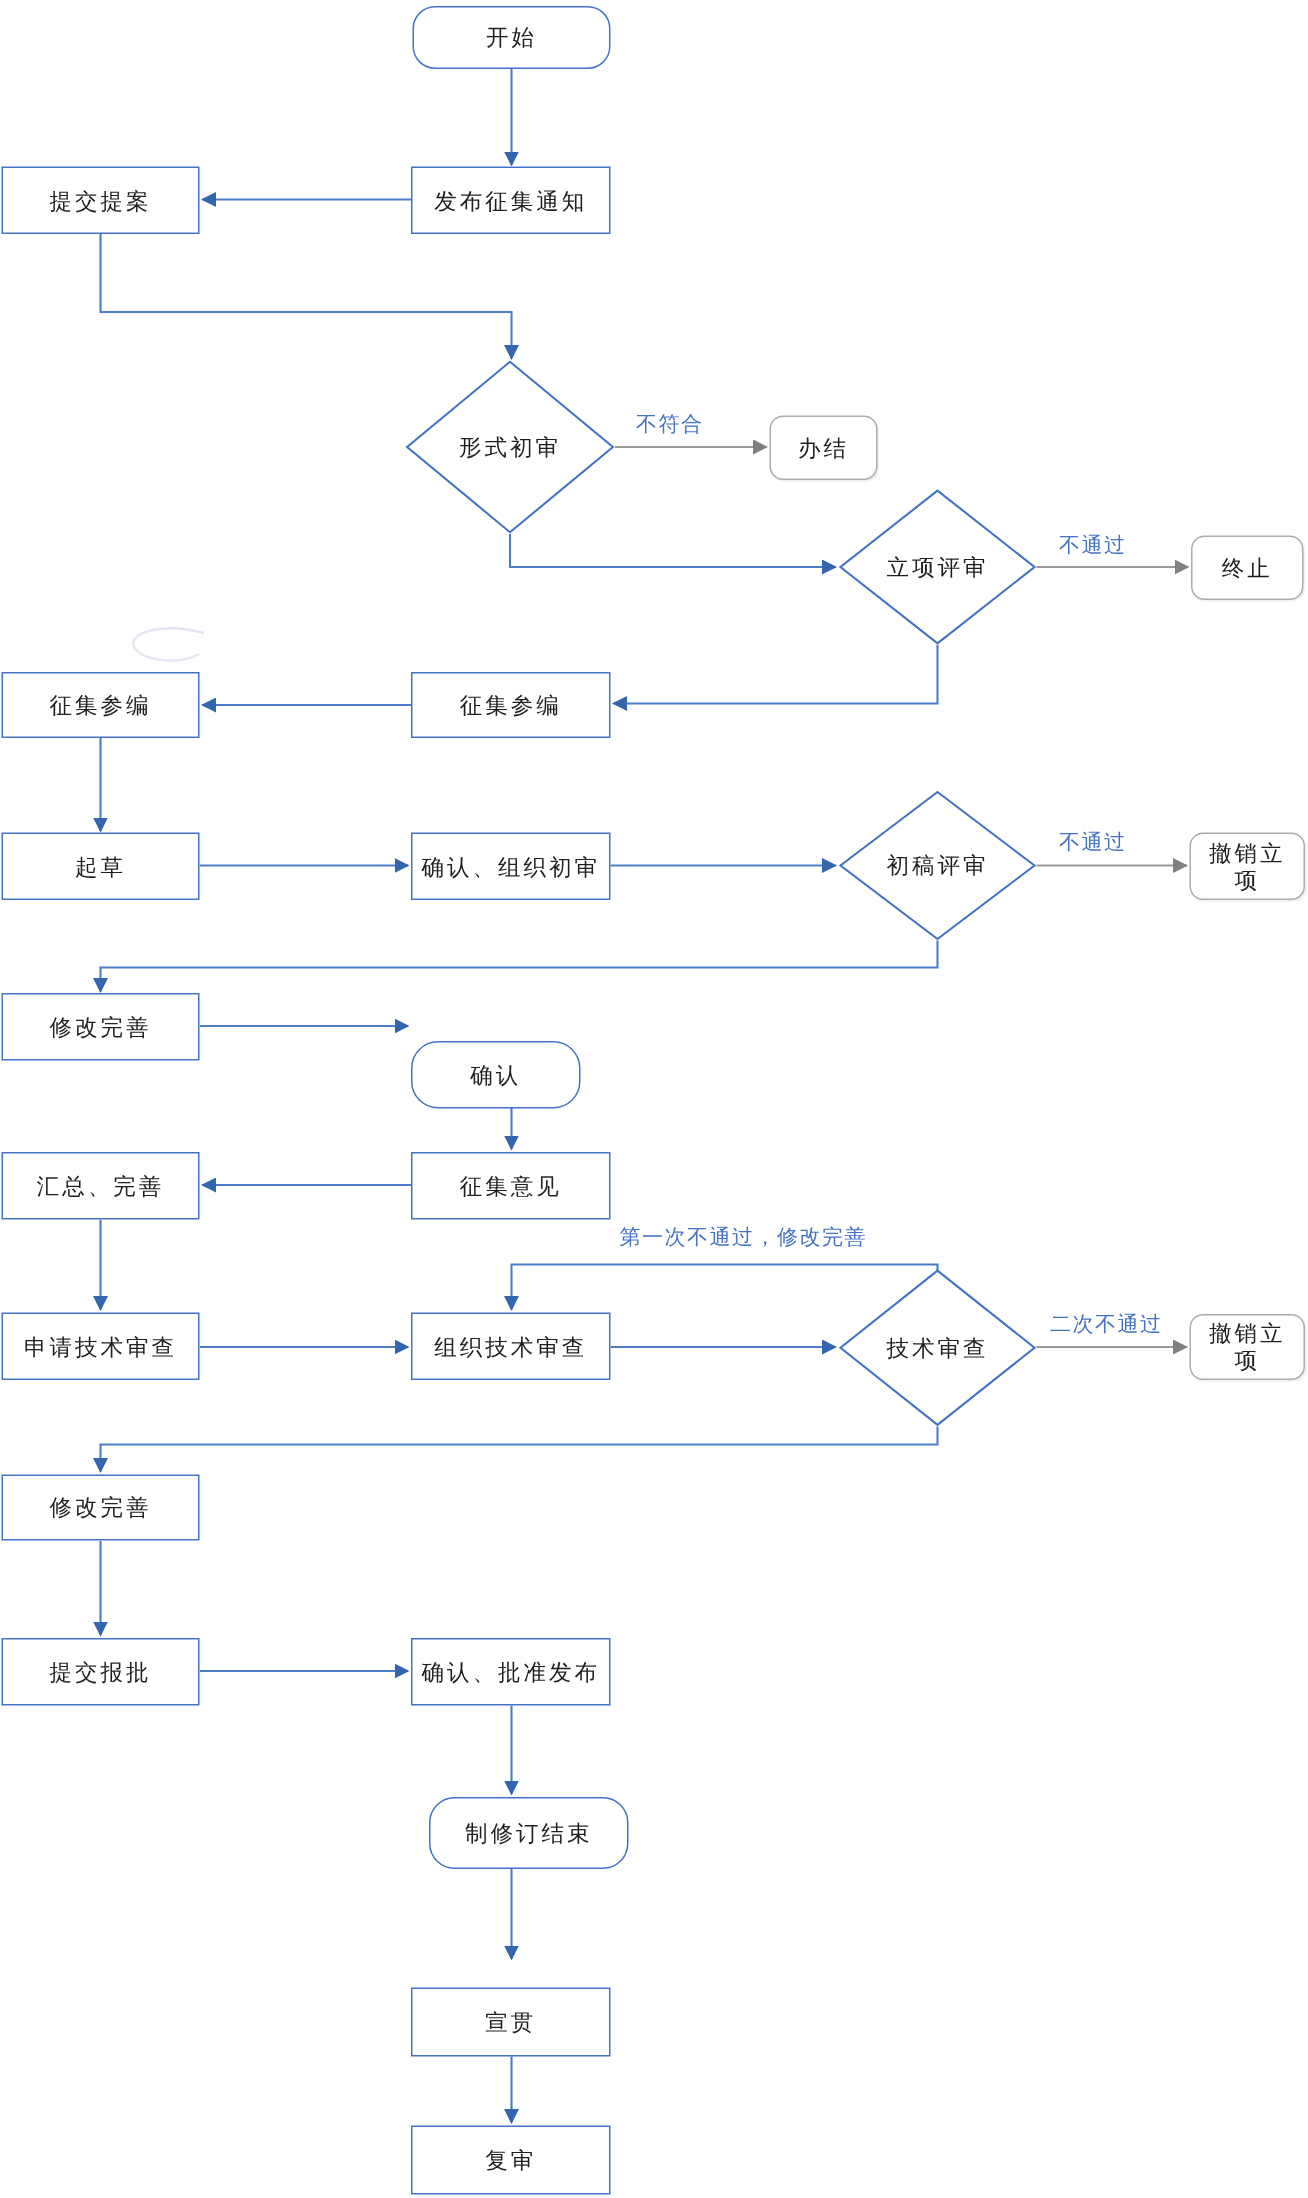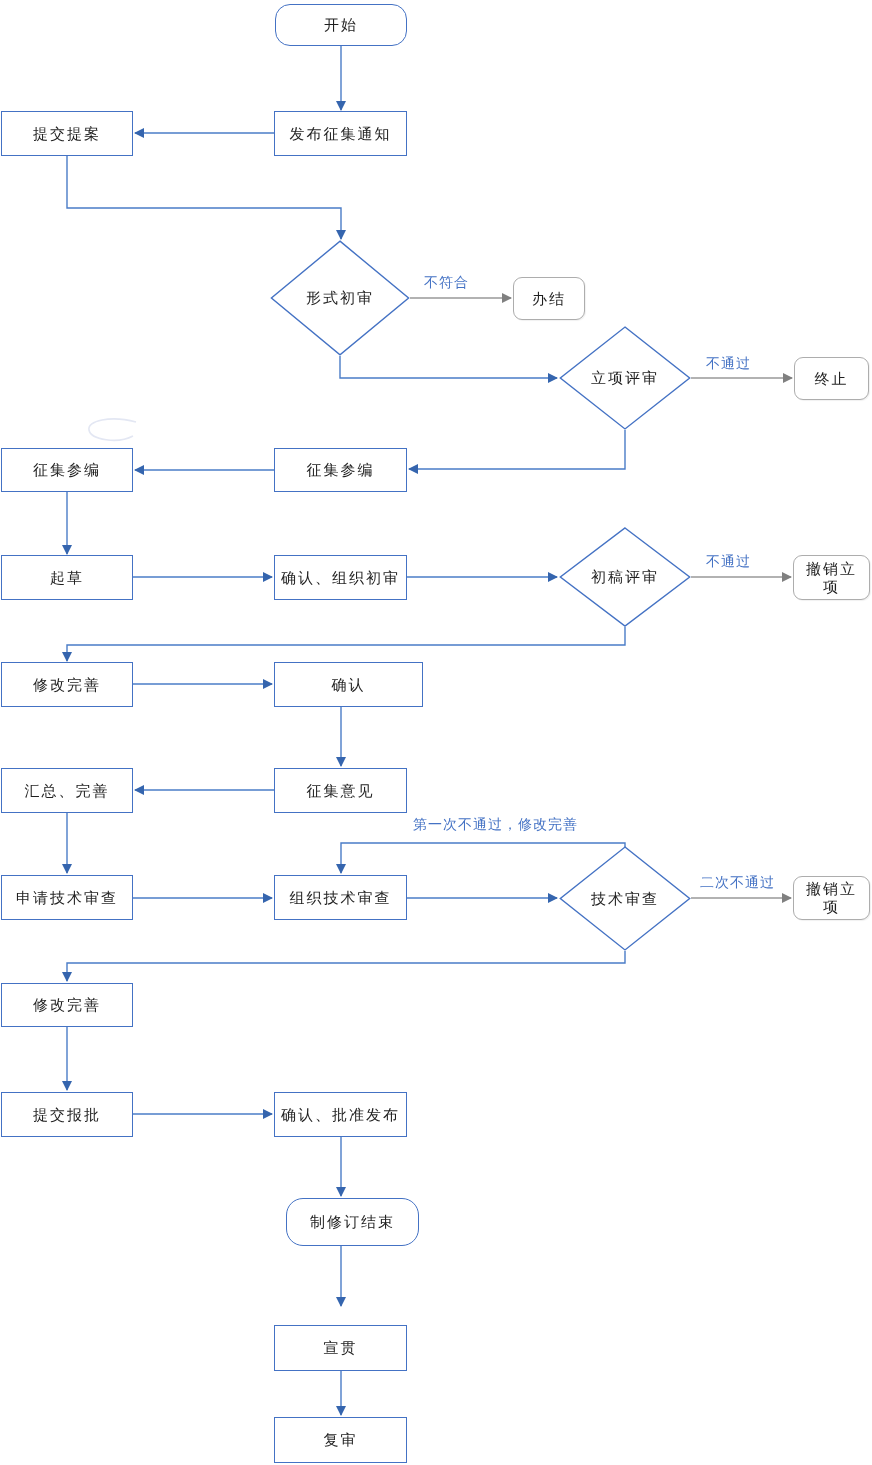--- a/index.html
+++ b/index.html
@@ -128,21 +128,21 @@
       </svg>
     <span class="nlabel">初稿评审</span>
   </div>
   <div class="node term-gray" style="left:793px;top:555px;width:77px;height:45px;">
     <span class="nlabel">撤销立项</span>
   </div>
 
   <div class="node proc" style="left:1px;top:662px;width:132px;height:45px;">
     <span class="nlabel">修改完善</span>
   </div>
-  <div class="node proc" style="left:274px;top:662px;width:149px;height:45px;">
+  <div class="node proc" style="left:274px;top:694px;width:113px;height:45px;border-radius:18px;">
     <span class="nlabel">确认</span>
   </div>
 
   <div class="node proc" style="left:274px;top:768px;width:133px;height:45px;">
     <span class="nlabel">征集意见</span>
   </div>
   <div class="node proc" style="left:1px;top:768px;width:132px;height:45px;">
     <span class="nlabel">汇总、完善</span>
   </div>
 

